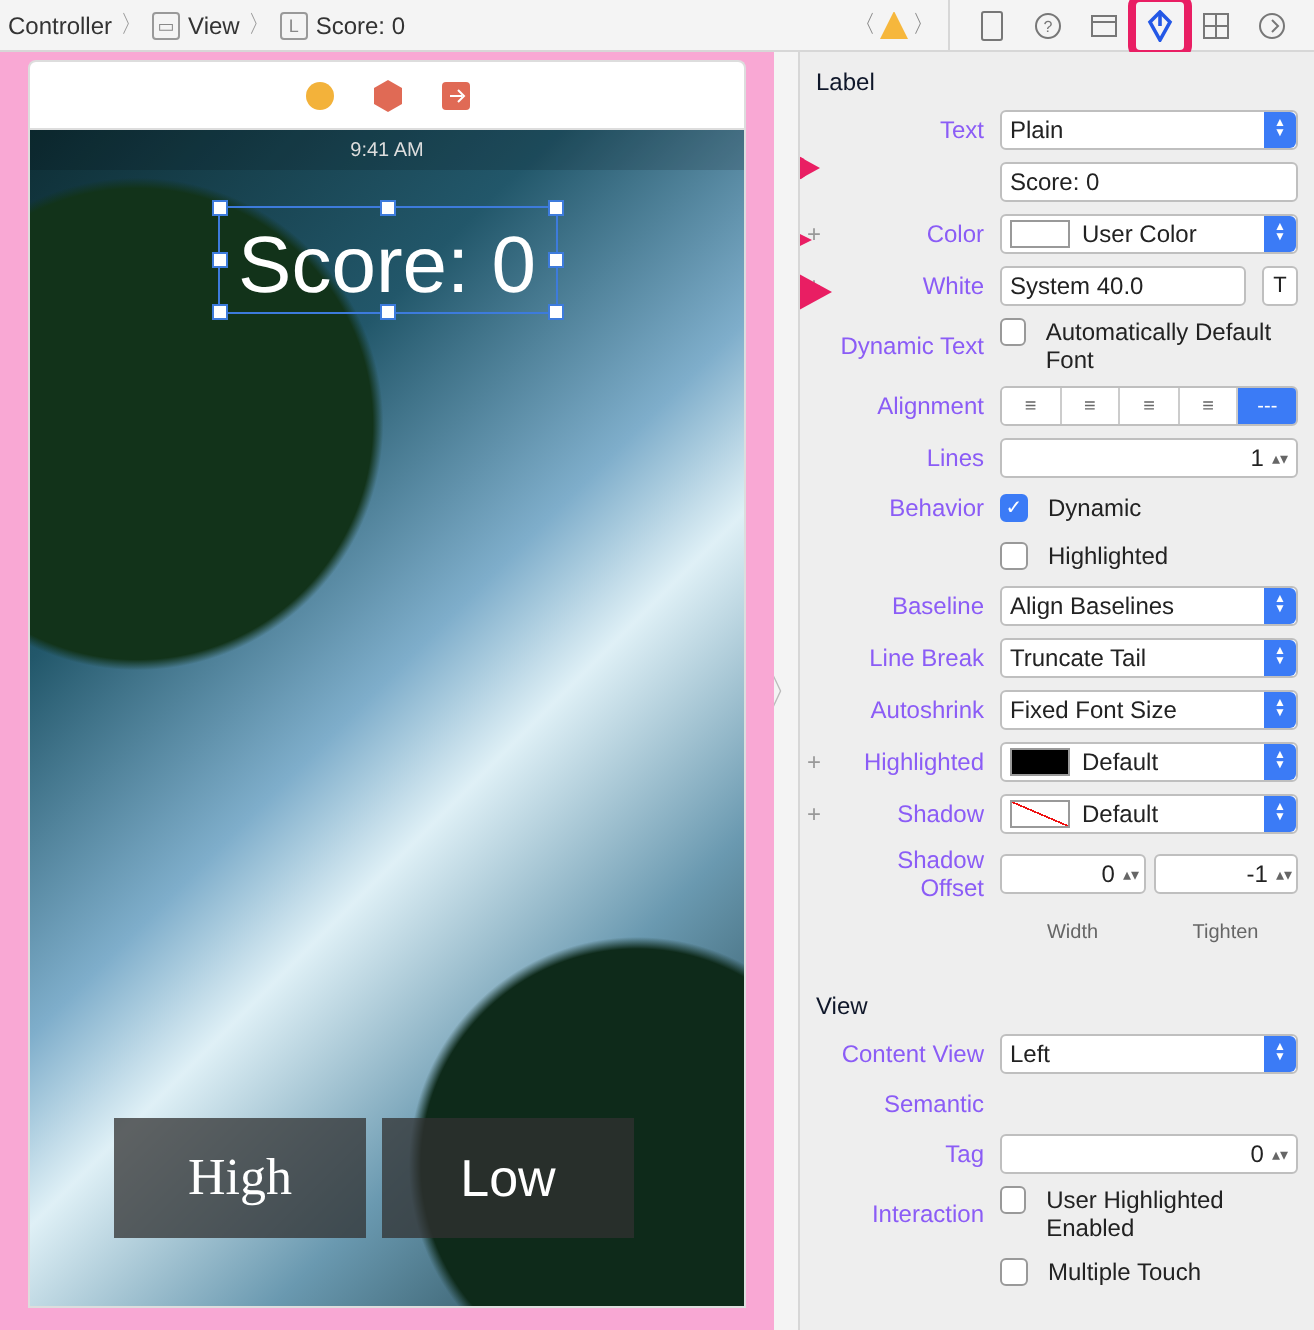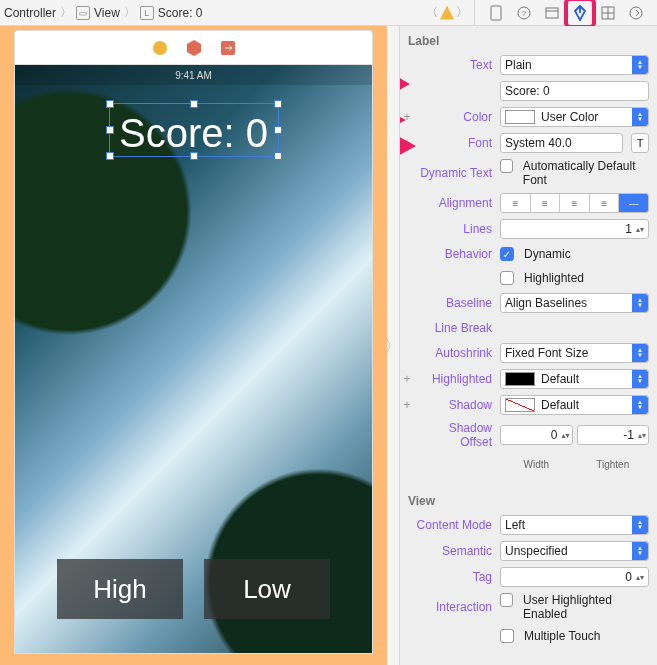--- a/index.html
+++ b/index.html
@@ -12,40 +12,40 @@
   .nav-arrows { display:flex; align-items:center; gap:2px; padding:0 6px; color:#888; }
   .warn { width:14px; height:14px; background:#f6b73c; clip-path:polygon(50% 0,100% 100%,0 100%); display:inline-flex; align-items:flex-end; justify-content:center; color:#fff; font-size:9px;}
   .vsep { width:1px; height:26px; background:#d7d7d7; }
   .tabicons { display:flex; align-items:center; gap:10px; padding:0 12px; }
   .tabicon { width:18px; height:18px; display:flex; align-items:center; justify-content:center; color:#777; }
   .tabicon svg { width:16px; height:16px; }
   .tab-highlight { position:relative; }
   .tab-highlight::before { content:""; position:absolute; inset:-7px; border:4px solid #e91e63; border-radius:6px; }
   
   .main { flex:1; display:flex; overflow:hidden; }
-  .canvas-pane { width: 387px; background:#fdba74; position:relative; }
+  .canvas-pane { width: 387px; background:#f9a8d4; position:relative; }
   .canvas-toolbar { height: 34px; background:#fff; margin:4px 14px 0 14px; border-radius:4px 4px 0 0; display:flex; align-items:center; justify-content:center; gap:16px; border:1px solid #ddd; border-bottom:none;}
   .tb-item { width:18px; height:18px; }
   .phone { margin:0 14px; height:590px; background:#1f3946; border:1px solid #ddd; position:relative; overflow:hidden;}
   .statusbar { position:absolute; top:0; left:0; right:0; height:20px; color:#ddd; font-size:10px; display:flex; align-items:center; justify-content:center; background:rgba(0,0,0,.15);}
   .scene { position:absolute; inset:0; background:
      radial-gradient(circle at 15% 25%, #12331a 0 22%, transparent 23%),
      radial-gradient(circle at 85% 88%, #0e2a1a 0 18%, transparent 19%),
      linear-gradient(135deg, #0e2e35 0%, #22576a 28%, #7faecb 48%, #dff0f6 58%, #6a99b0 75%, #0e2e35 100%);
   }
   .score-label { position:absolute; top:46px; left:50%; transform:translateX(-50%); color:#fff; font-size:40px; font-weight:400; white-space:nowrap; }
   .sel-box { position:absolute; top:38px; left:94px; width:170px; height:54px; border:1px solid #3d7bdc; }
   .sel-handle { position:absolute; width:8px; height:8px; background:#fff; border:1px solid #3d7bdc; }
   .btn { position:absolute; bottom:34px; width:126px; height:60px; background:rgba(50,50,50,.75); color:#fff; font-size:26px; display:flex; align-items:center; justify-content:center;}
-  .btn.high { left:42px;} .btn.low { right:42px;}
+  .btn.high { left:42px;font-family:Liberation Serif, serif;} .btn.low { right:55px;}
   .splitter { width:12px; background:#f4f4f4; display:flex; align-items:center; justify-content:center;}
   .splitter-grip { color:#bbb; font-size:18px;}
   
   .inspector { flex:1; background:#eeeeee; border-left:1px solid #d7d7d7; overflow-y:auto; font-size:12px; color:#222; position:relative;}
-  .section-head { font-weight:700; padding:8px 8px 4px 8px; color:#737373;}
+  .section-head { font-weight:400; padding:8px 8px 4px 8px; color:#0f172a;}
   .row { display:flex; align-items:center; padding:3px 8px 3px 0; min-height:24px;}
   .row .lab { width:86px; text-align:right; padding-right:8px; color:#8b5cf6; font-size:12px;}
   .row .plus { width:14px; text-align:center; color:#999; font-size:12px;}
   .row .noplus { width:14px;}
   .ctl { flex:1; display:flex; align-items:flex-start; gap:4px;}
   .field { flex:1; height:20px; background:#fff; border:1px solid #bfbfbf; border-radius:3px; padding:0 4px; font-size:12px; display:flex; align-items:center; }
   .popup { flex:1; height:20px; background:#fff; border:1px solid #bfbfbf; border-radius:3px; display:flex; align-items:center; padding:0 4px; font-size:12px; position:relative;}
   .popup .arrows { position:absolute; right:0; top:0; bottom:0; width:16px; background:#3b7bf6; color:#fff; display:flex; flex-direction:column; align-items:center; justify-content:center; border-radius:0 3px 3px 0; font-size:6px; line-height:5px;}
   .swatch { width:30px; height:14px; border:1px solid #999; margin-right:6px; background:#fff;}
   .swatch.white { background:#fff;}
@@ -208,21 +208,21 @@
           <div class="popup">
             <span class="swatch white"></span>
             <span>User Color</span>
             <span class="arrows">▲<br>▼</span>
           </div>
         </div>
       </div>
 
     <div class="row">
         <span class="plus">+</span>
-        <span class="lab">Font</span>
+        <span class="lab">White</span>
       <div class="ctl">
           <div class="field">
             <span>System 40.0</span>
           </div>
           <div class="font-t">T</div>
         </div>
       </div>
 
     <div class="row">
         <span class="noplus"></span>
@@ -282,20 +282,26 @@
           <div class="popup">
             <span>Align Baselines</span>
             <span class="arrows">▲<br>▼</span>
           </div>
         </div>
       </div>
 
     <div class="row">
         <span class="noplus"></span>
         <span class="lab">Line Break</span>
+      <div class="ctl">
+          <div class="popup">
+            <span>Truncate Tail</span>
+            <span class="arrows">▲<br>▼</span>
+          </div>
+        </div>
       </div>
 
     <div class="row">
         <span class="noplus"></span>
         <span class="lab">Autoshrink</span>
       <div class="ctl">
           <div class="popup">
             <span>Fixed Font Size</span>
             <span class="arrows">▲<br>▼</span>
           </div>
@@ -347,38 +353,32 @@
           <div class="subrow" style="flex:1">Width</div>
           <div class="subrow" style="flex:1">Tighten</div>
         </div>
       </div>
 
     <div class="divider"></div>
     <div class="section-head">View</div>
 
     <div class="row">
         <span class="noplus"></span>
-        <span class="lab">Content Mode</span>
+        <span class="lab">Content View</span>
       <div class="ctl">
           <div class="popup">
             <span>Left</span>
             <span class="arrows">▲<br>▼</span>
           </div>
         </div>
       </div>
 
     <div class="row">
         <span class="noplus"></span>
         <span class="lab">Semantic</span>
-      <div class="ctl">
-          <div class="popup">
-            <span>Unspecified</span>
-            <span class="arrows">▲<br>▼</span>
-          </div>
-        </div>
       </div>
 
     <div class="row">
         <span class="noplus"></span>
         <span class="lab">Tag</span>
       <div class="ctl">
           <div class="field" style="justify-content:flex-end">
             <span>0</span>
             <span style="margin-left:4px;font-size:8px;color:#666">▴▾</span>
           </div>

